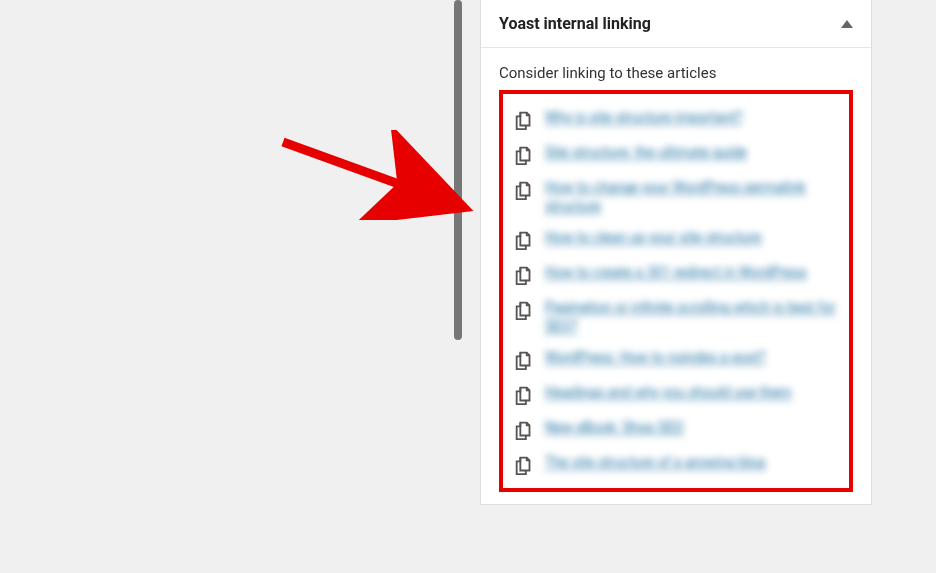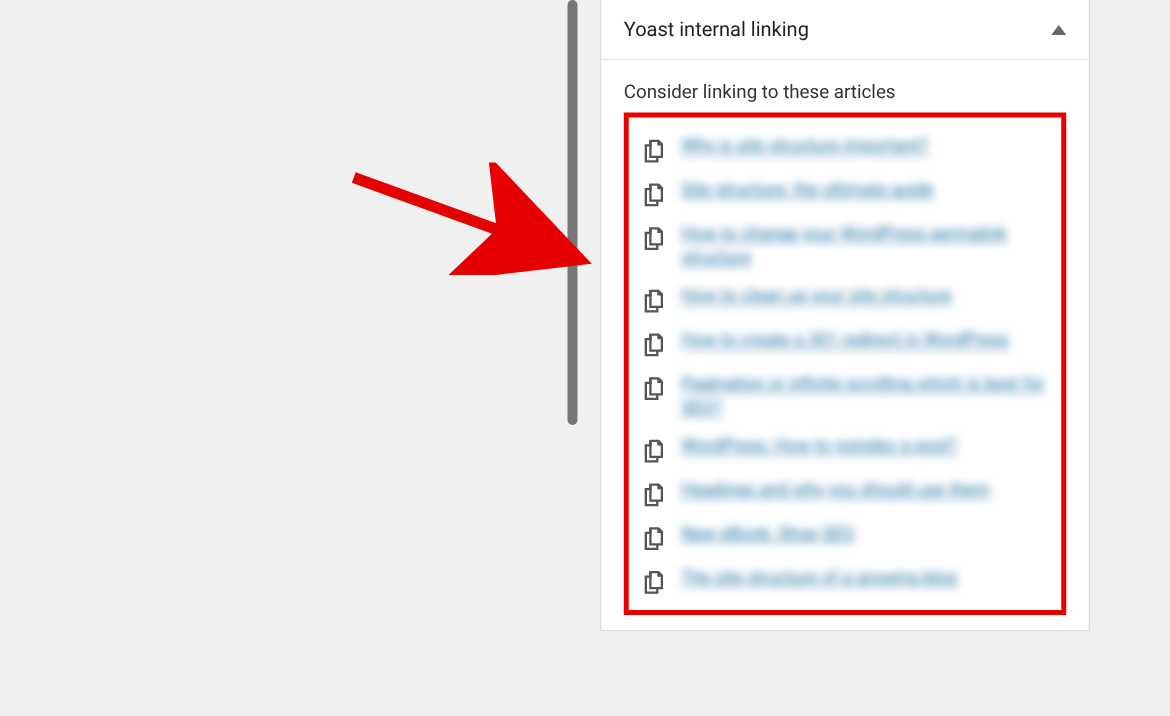--- a/index.html
+++ b/index.html
@@ -30,21 +30,21 @@
       border-top: none;
     }
     .panel-header {
       display: flex;
       justify-content: space-between;
       align-items: center;
       padding: 14px 18px;
       border-bottom: 1px solid #e5e5e5;
     }
     .panel-title {
-      font-weight: 400;
+      font-weight: 700;
       font-size: 16px;
       color: #222;
     }
     .panel-toggle {
       width: 0;
       height: 0;
       border-left: 6px solid transparent;
       border-right: 6px solid transparent;
       border-bottom: 8px solid #666;
     }

